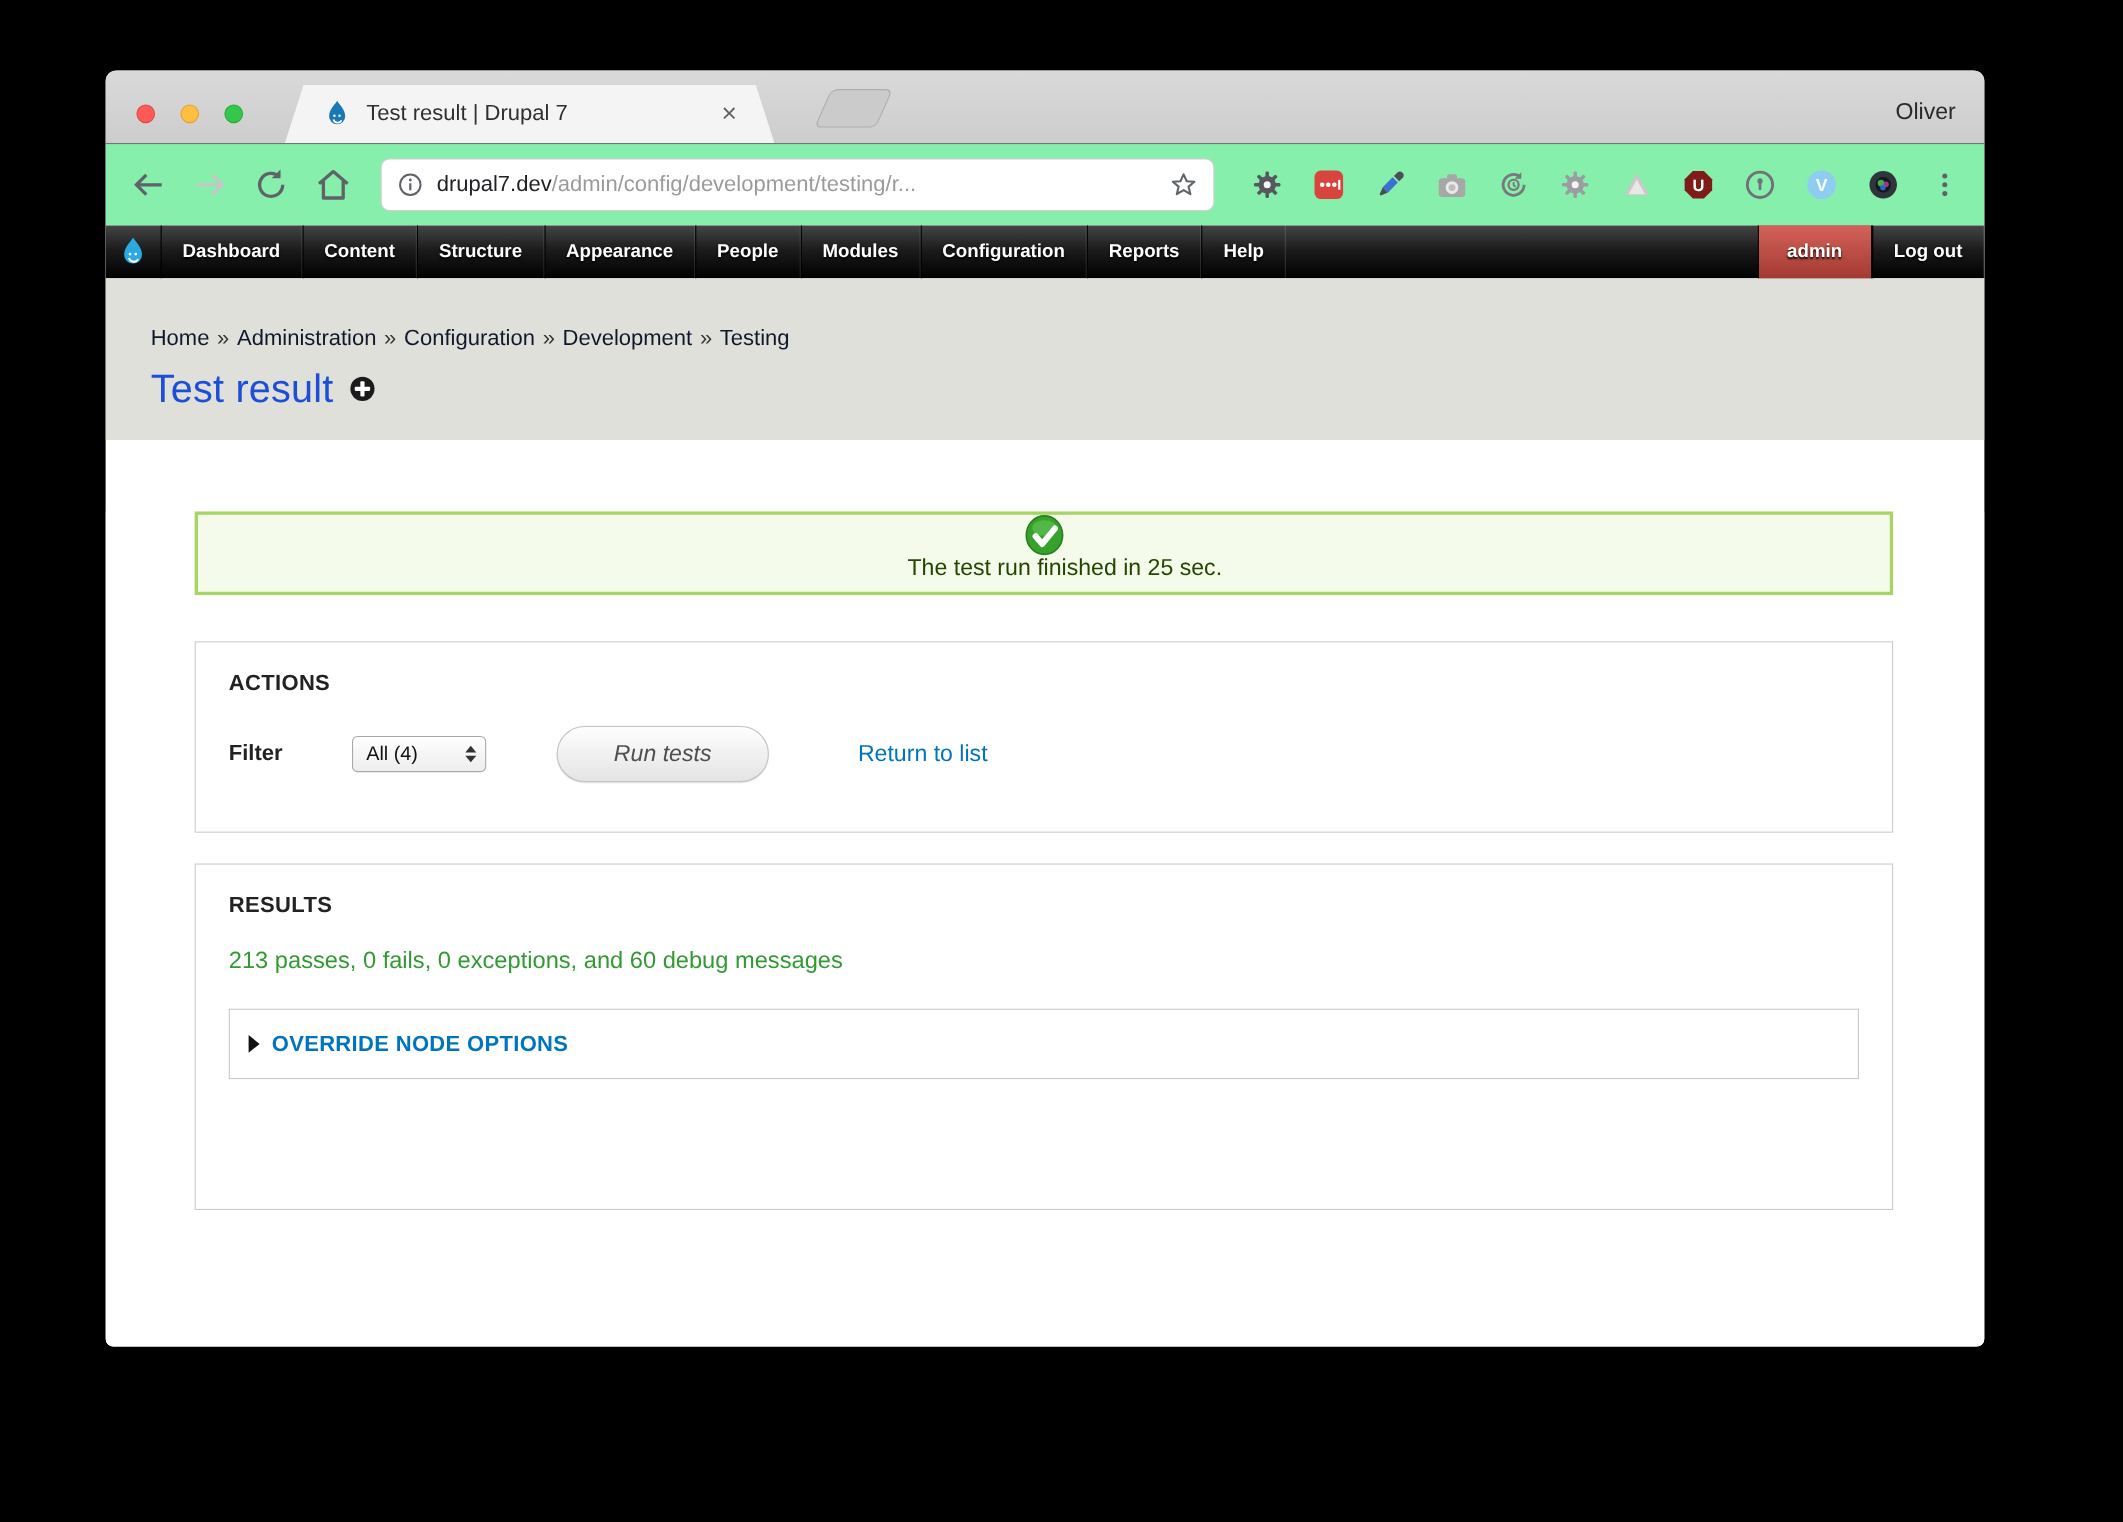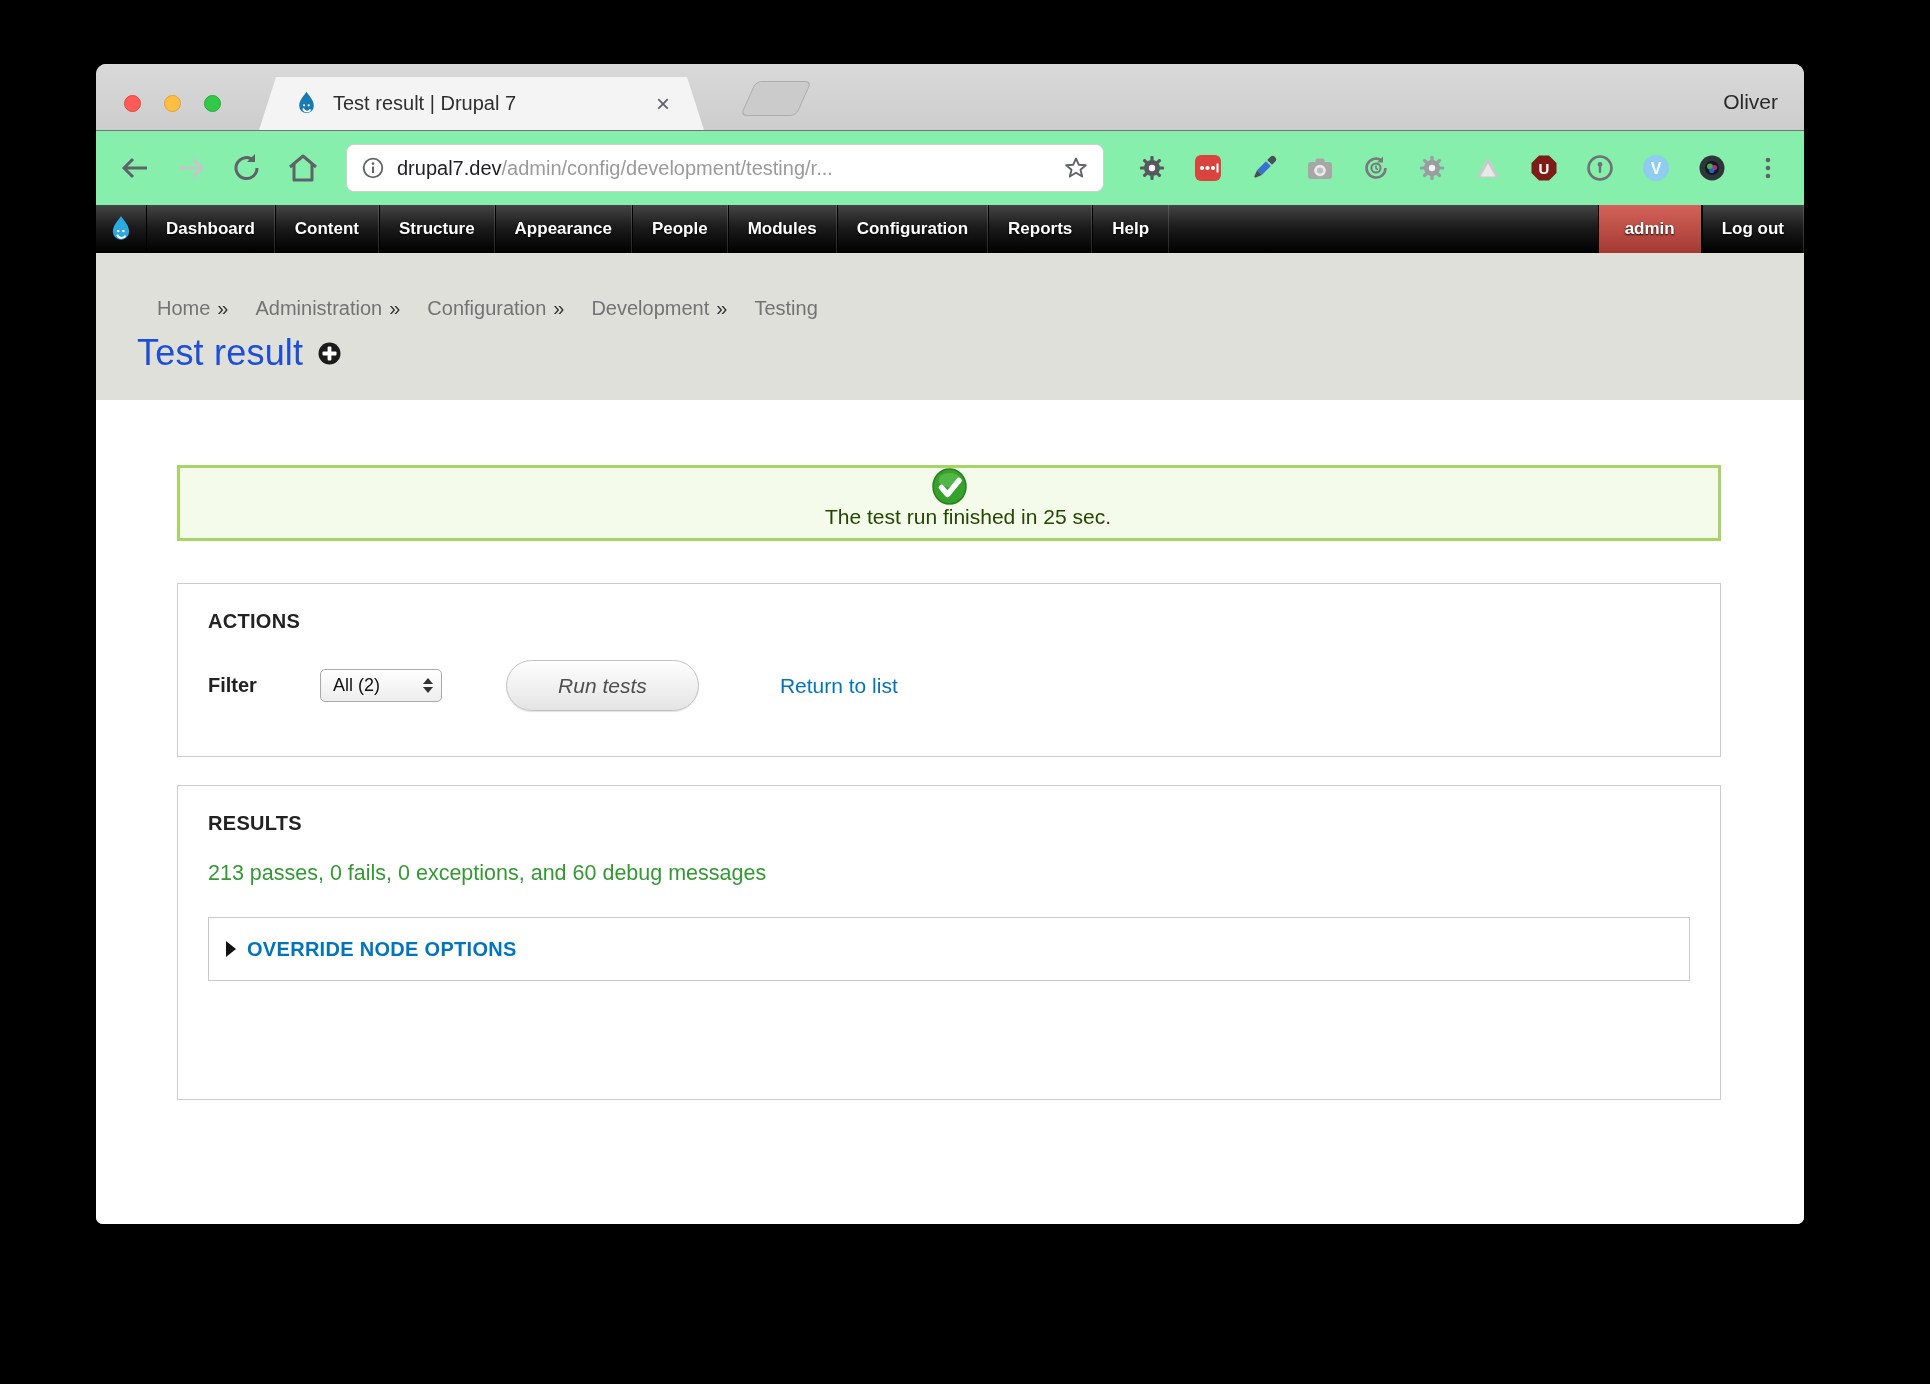--- a/index.html
+++ b/index.html
@@ -43,21 +43,21 @@
   .dlogo { width:50px; display:flex; align-items:center; justify-content:center; }
   .tb-item { display:flex; align-items:center; padding:0 19px; color:#fff; font-weight:bold; font-size:17px;
              text-decoration:none; border-right:1px solid rgba(255,255,255,.14); border-left:1px solid #000;
              text-shadow:0 1px 2px #000; }
   .tb-right { margin-left:auto; display:flex; }
   .tb-item.admin { background:linear-gradient(#d4625a,#a33a32); border-left:1px solid #000; border-right:1px solid #000; padding:0 26px; }
 
   
   .pagehead { height:147px; background:#e0e0da; padding:44px 0 0 41px; }
   .breadcrumb { font-size:20px; color:#2a2a2a; }
-  .breadcrumb a { color:#737373; text-decoration:none;margin-left:20px; }
+  .breadcrumb a { color:#0f172a; text-decoration:none; }
   .crumb-sep { margin:0 7px; color:#333; }
   .title-row { margin-top:12px; display:flex; align-items:center; }
   .page-title { font-size:36px; color:#1d4ed8; font-weight:400; letter-spacing:.2px; }
   .title-plus { width:23px; height:23px; margin-left:15px; }
 
   
   .content { background:#fff; height:824px; }
   .banner { margin:65px 83px 0 81px; height:76px; border:3px solid #a6d565; background:#f5fbea;
             display:flex; align-items:center; padding:0 26px;flex-direction:column; }
   .banner-icon { width:37px; height:37px; flex:0 0 auto; }
@@ -261,21 +261,21 @@
         <path d="M10.5 19.5 l6 7 11.5-14" stroke="#fff" stroke-width="5.5" fill="none" stroke-linecap="round" stroke-linejoin="round"></path>
       </svg>
       <span class="banner-text">The test run finished in 25 sec.</span>
     </div>
 
     <div class="panel actions">
       <div class="panel-heading">ACTIONS</div>
       <div class="filter-row">
         <span class="filter-label">Filter</span>
         <div class="select">
-          <span class="select-value">All (2)</span>
+          <span class="select-value">All (4)</span>
           <span class="select-arrows">
               <span class="tri-up"></span>
               <span class="tri-down"></span>
             </span>
         </div>
         <div class="run-btn">Run tests</div>
         <a href="#" class="return-link">Return to list</a>
       </div>
     </div>
 

